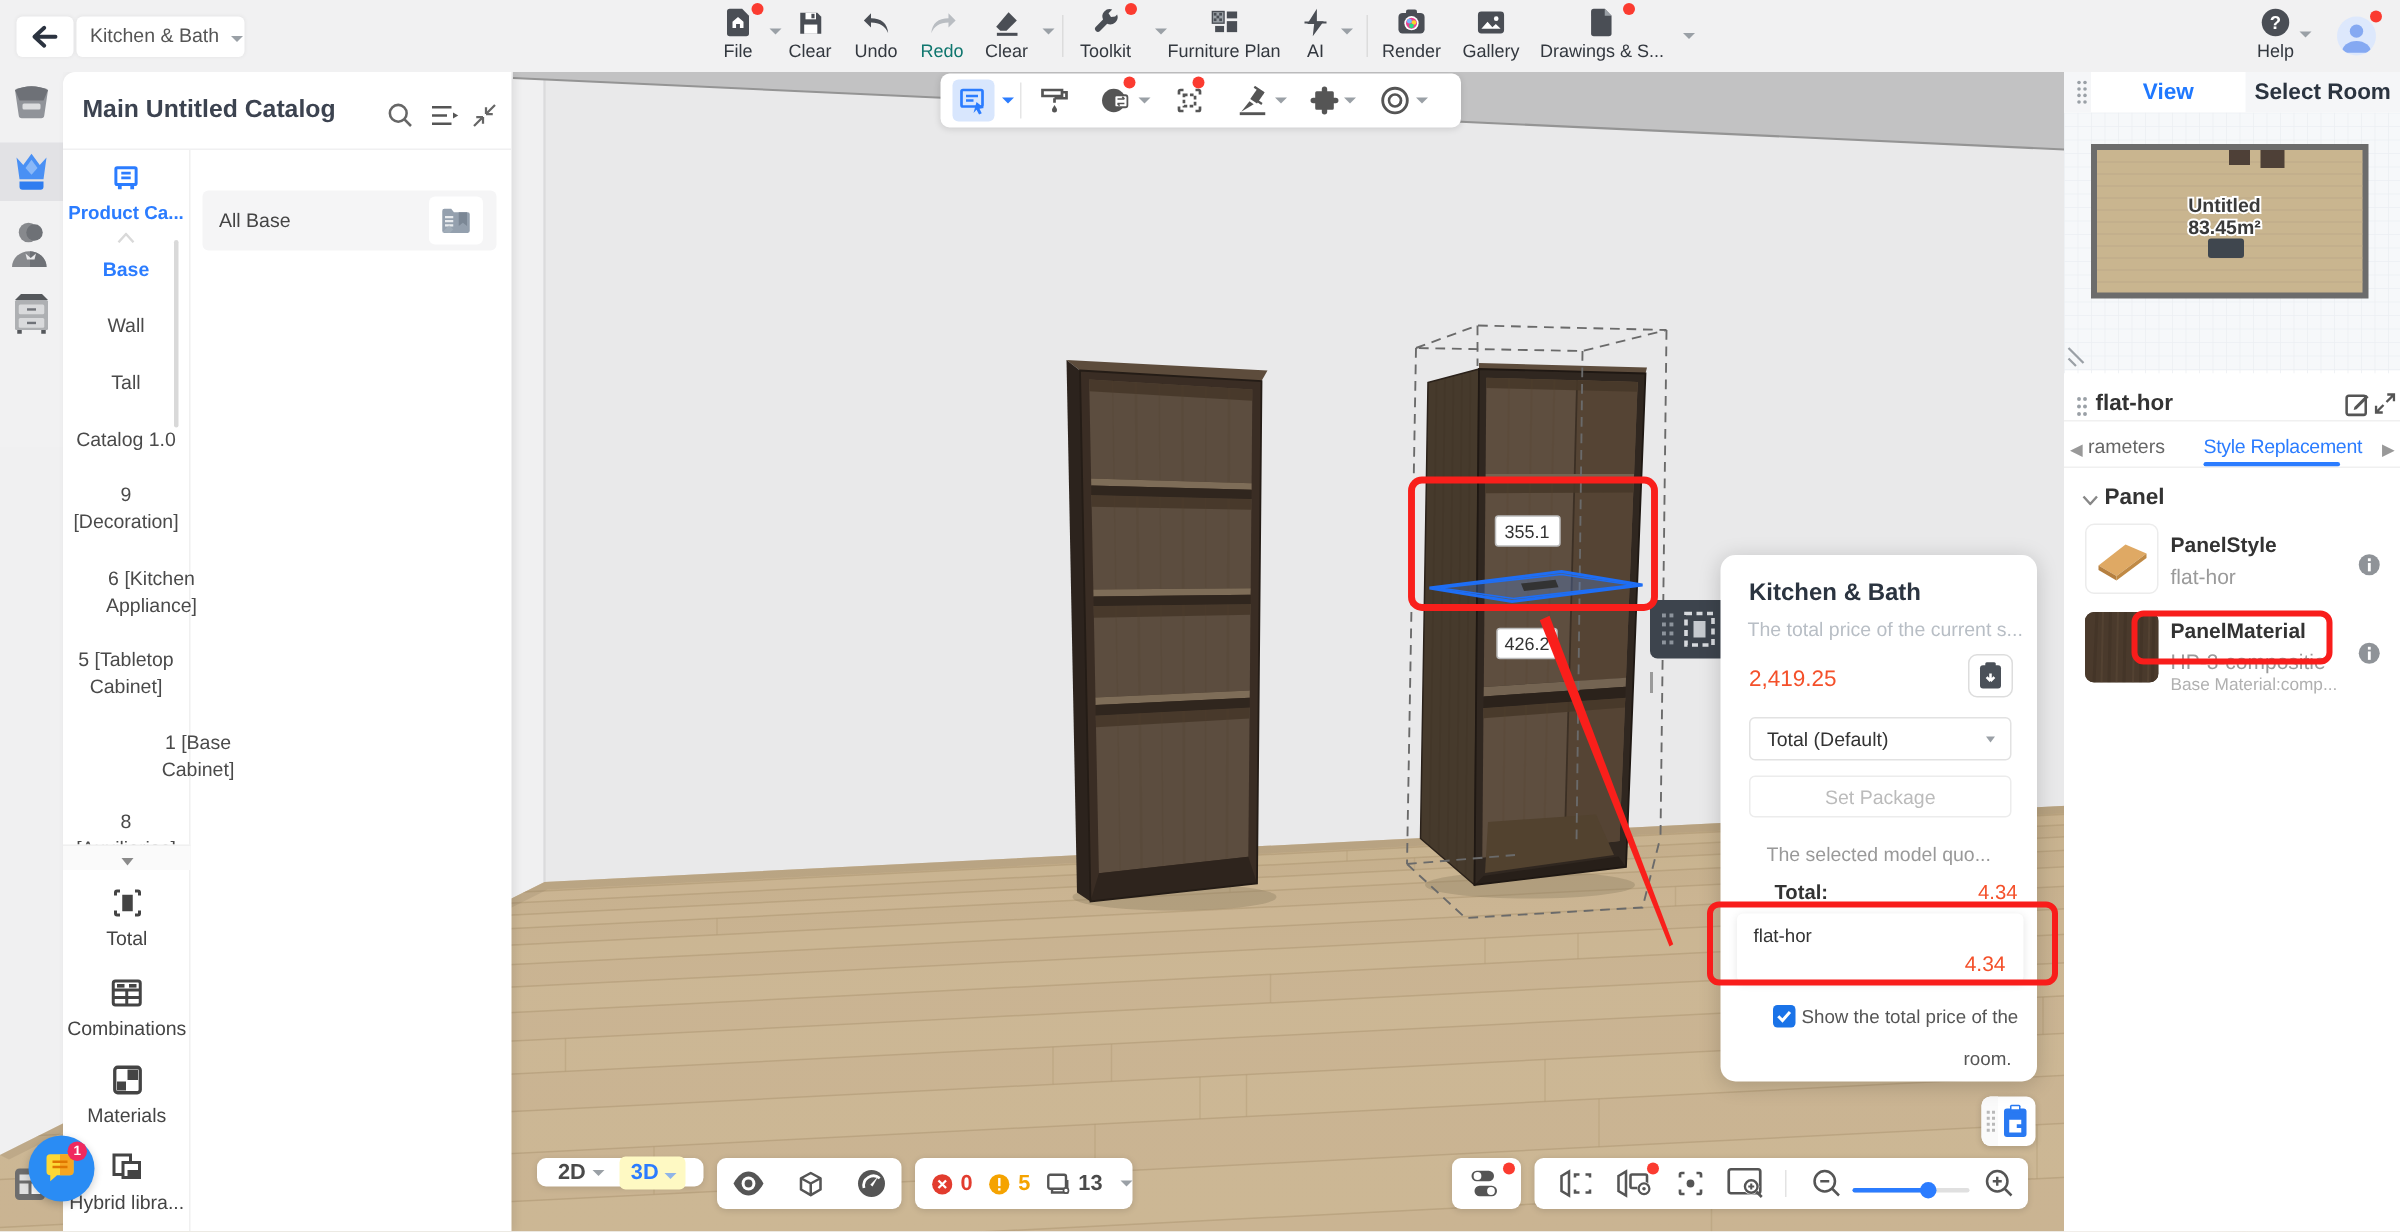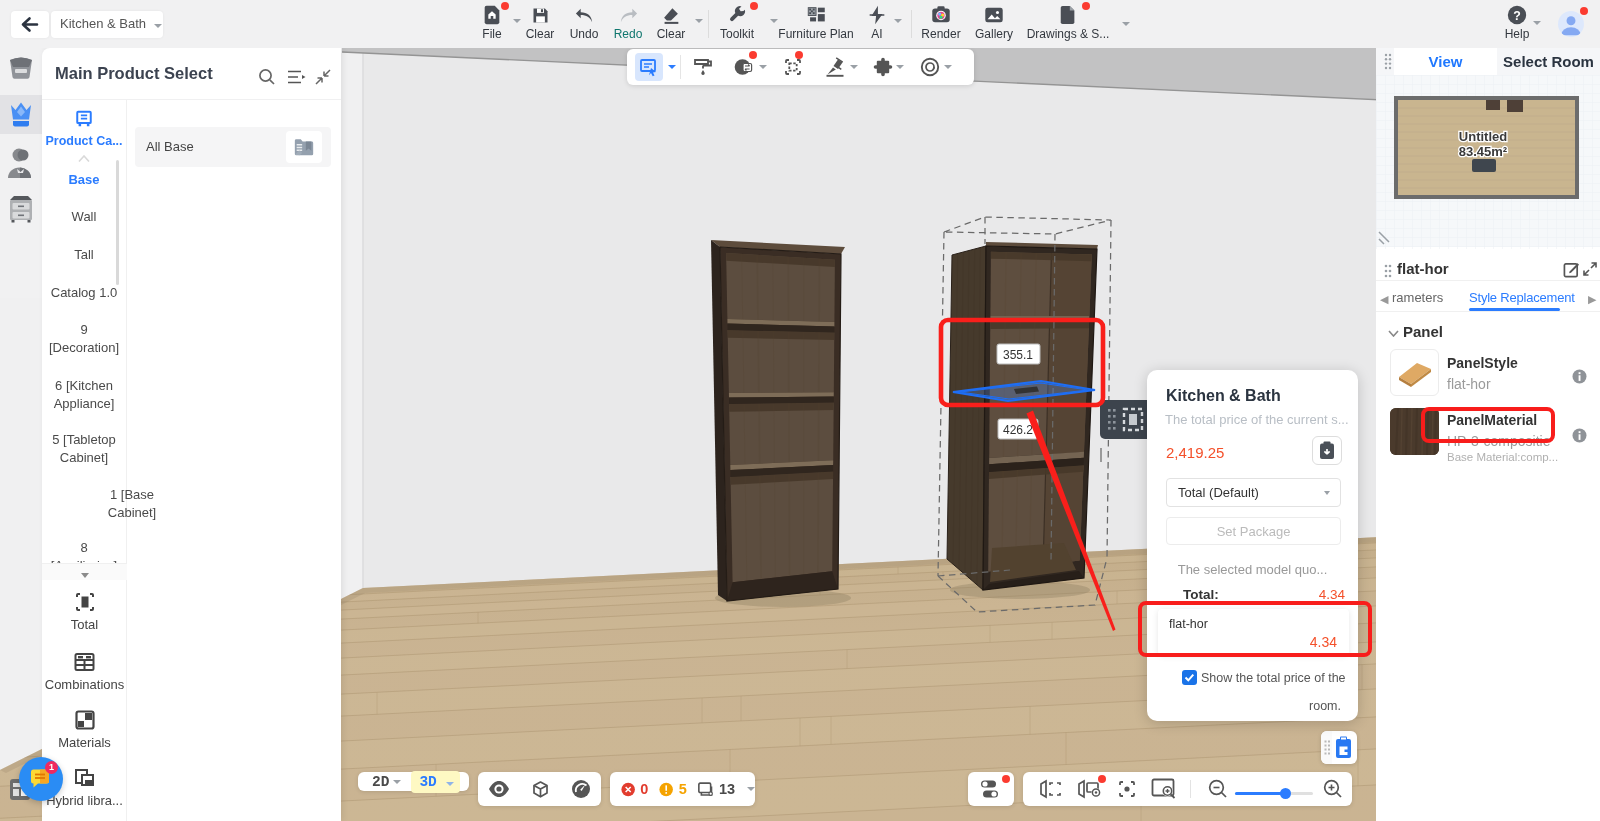--- a/index.html
+++ b/index.html
@@ -413,21 +413,21 @@
         <rect x="12.5" y="155" width="17" height="6.5" rx="1" fill="#d9dadc"></rect>
         <rect x="12.5" y="164" width="17" height="6.5" rx="1" fill="#d9dadc"></rect>
         <rect x="18" y="157.5" width="6" height="1.6" fill="#707379"></rect>
         <rect x="18" y="166.5" width="6" height="1.6" fill="#707379"></rect>
         <rect x="11.5" y="172" width="3" height="2.5" fill="#55585c"></rect>
         <rect x="27.5" y="172" width="3" height="2.5" fill="#55585c"></rect>
       </g>
     </svg>
   </div>
   <div id="catalog">
-    <div style="position:absolute;left:13px;top:16px;font-size:16.5px;font-weight:bold;color:#3c4350;">Main Product Select</div>
+    <div style="position:absolute;left:13px;top:16px;font-size:16.5px;font-weight:bold;color:#3c4350;">Main Untitled Catalog</div>
       <div style="position:absolute;left:0;top:51px;width:299px;height:1px;background:#f0f0f1;"></div>
     <svg style="position:absolute;left:216px;top:20px;" width="18" height="18" viewBox="0 0 18 18">
         <circle cx="7.5" cy="7.5" r="5.6" fill="none" stroke="#666" stroke-width="1.7"></circle>
         <line x1="11.8" y1="11.8" x2="16" y2="16" stroke="#666" stroke-width="1.7"></line>
       </svg>
     <svg style="position:absolute;left:245px;top:21px;" width="20" height="16" viewBox="0 0 20 16">
         <path d="M1 2.5 h13 M1 8 h10 M1 13.5 h13" stroke="#555" stroke-width="1.7"></path>
         <path d="M15 6 l3.5 2 -3.5 2 z" fill="#555"></path>
       </svg>
     <svg style="position:absolute;left:273px;top:21px;" width="16" height="16" viewBox="0 0 16 16">
@@ -444,21 +444,21 @@
         <div style="color:#2b7cff;font-size:12.5px;font-weight:bold;margin-top:2px;">Product Ca...</div>
         <svg width="12" height="7" viewBox="0 0 12 7" style="margin-top:3px;">
             <path d="M1 6.5 L6 1 L11 6.5" fill="none" stroke="#d9d9d9" stroke-width="1.6"></path>
           </svg>
       </div>
       <div class="cat-item" style="position:absolute;top:72px;color:#2b7cff;font-weight:bold;">Base</div>
       <div class="cat-item" style="position:absolute;top:109px;">Wall</div>
       <div class="cat-item" style="position:absolute;top:147px;">Tall</div>
       <div class="cat-item" style="position:absolute;top:185px;">Catalog 1.0</div>
       <div class="cat-item" style="position:absolute;top:221px;line-height:18px;">9<br>[Decoration]</div>
-      <div class="cat-item" style="position:absolute;top:277px;line-height:18px;">6 [Kitchen<br>Appliance]</div>
+      <div class="cat-item" style="position:absolute;top:277px;line-height:18px;margin-left:17px;">6 [Kitchen<br>Appliance]</div>
       <div class="cat-item" style="position:absolute;top:331px;line-height:18px;">5 [Tabletop<br>Cabinet]</div>
       <div class="cat-item" style="position:absolute;top:386px;line-height:18px;margin-left:48px;">1 [Base<br>Cabinet]</div>
       <div class="cat-item" style="position:absolute;top:439px;line-height:18px;">8<br>[Auxiliaries]</div>
       <div style="position:absolute;left:74px;top:60px;width:3px;height:125px;background:#d9d9d9;border-radius:2px;"></div>
       <div style="position:absolute;left:0;top:463px;width:85px;height:17px;background:#fafafa;border-top:1px solid #f0f0f0;text-align:center;">
         <span class="caret" style="border-top-color:#8a8a8a;border-top-width:5px;margin-top:6px;"></span>
       </div>
       <div style="position:absolute;left:0;top:492px;width:85px;text-align:center;">
         <svg width="20" height="20" viewBox="0 0 20 20">
             <g stroke="#444" stroke-width="2" fill="none">
@@ -708,21 +708,21 @@
       </svg>
     <span class="caret" style="position:absolute;left:269px;top:16px;border-top-width:4px;"></span>
     <svg style="position:absolute;left:293px;top:8px;" width="20" height="20" viewBox="0 0 20 20">
         <circle cx="10" cy="10" r="8.2" fill="none" stroke="#555" stroke-width="1.9"></circle>
         <circle cx="10" cy="10" r="4" fill="none" stroke="#555" stroke-width="1.7"></circle>
         <path d="M14 10 a4 4 0 0 1-1 2.8" stroke="#555" stroke-width="1.7" fill="none"></path>
       </svg>
     <span class="caret" style="position:absolute;left:317px;top:16px;border-top-width:4px;"></span>
   </div>
 
-  <div class="bbar" style="left:358px;top:772px;width:111px;height:19px;font-family:Liberation Mono, monospace;">
+  <div class="bbar" style="left:358px;top:772px;width:111px;height:19px;">
     <span style="font-size:14.5px;font-weight:bold;color:#4a4a4a;margin-left:14px;">2D</span>
     <span class="caret" style="margin-left:4px;border-top-width:4px;"></span>
     <span style="display:inline-block;background:#fef9c3;border-radius:4px;padding:3px 6px 3px 8px;margin-left:10px;font-size:14.5px;font-weight:bold;color:#2b7cff;">3D <span class="caret" style="border-top-color:#8fb4e8;border-top-width:4px;"></span></span>
   </div>
   <div class="bbar" style="left:478px;top:772px;width:123px;height:34px;justify-content:space-around;">
     <svg width="22" height="18" viewBox="0 0 22 18">
         <path d="M1 9 C4 3.5 7.3 1 11 1 s7 2.5 10 8 c-3 5.5-6.3 8-10 8 S4 14.5 1 9 z" fill="#555"></path>
         <circle cx="11" cy="9" r="4.6" fill="#fff"></circle>
         <circle cx="11" cy="9" r="2.6" fill="#555"></circle>
       </svg>

